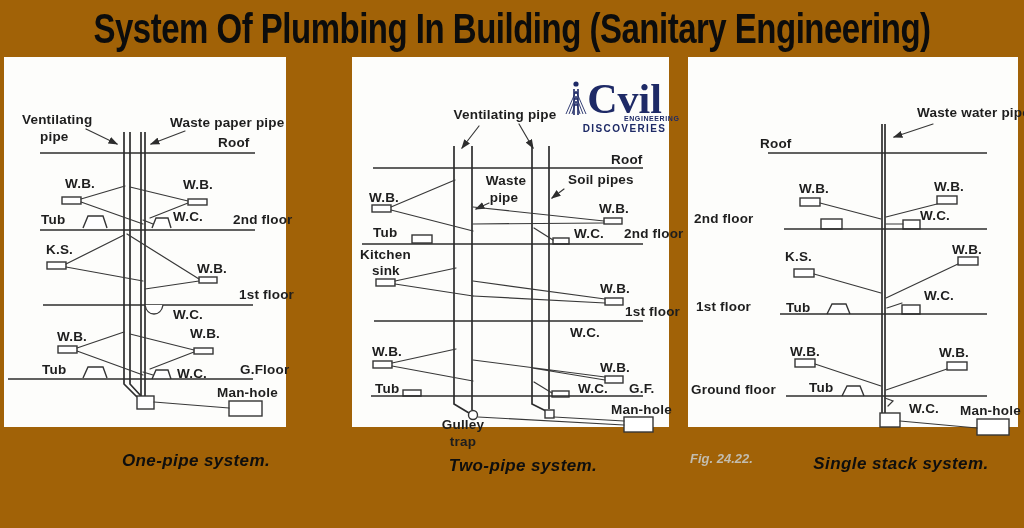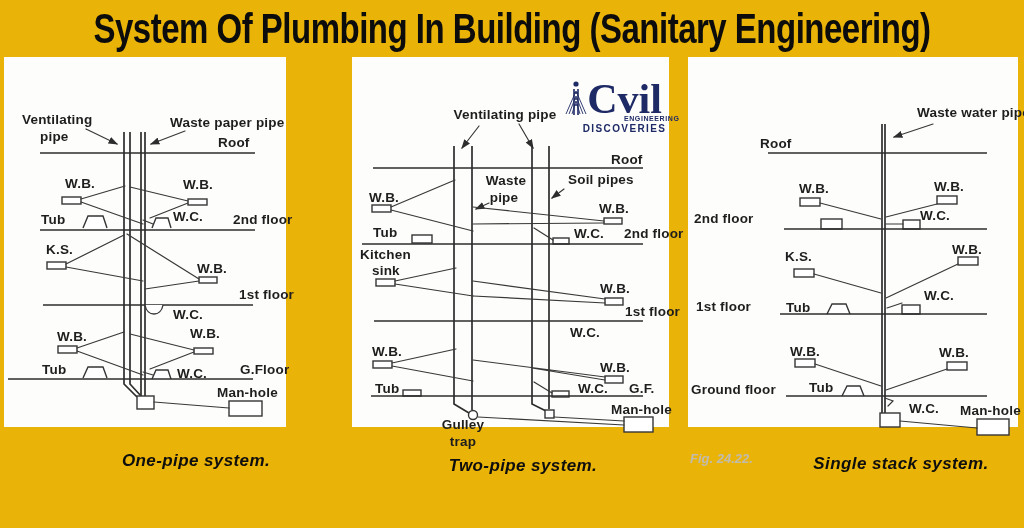--- a/index.html
+++ b/index.html
@@ -1,18 +1,18 @@
 <!DOCTYPE html>
 <html><head>
 <meta charset="utf-8">
 <style>
   html,body { margin:0; padding:0; }
   .frame {
     position:relative; width:1024px; height:528px;
-    background:#eab308; overflow:hidden;
+    background:#a16207; overflow:hidden;
     font-family:"Liberation Sans", sans-serif;
   }
   .title-band { height:57px; display:flex; align-items:center; justify-content:center; }
   .title {
     margin:0; color:#0c0c0c; font-weight:800; font-size:33px;
     letter-spacing:-0.5px; white-space:nowrap; transform:scaleY(1.28);
     font-family:"Liberation Sans", sans-serif;
   }
   .panels { display:flex; gap:19px; padding:0 6px 0 4px; height:370px; }
   .panel { background:#fdfdfb; position:relative; }

